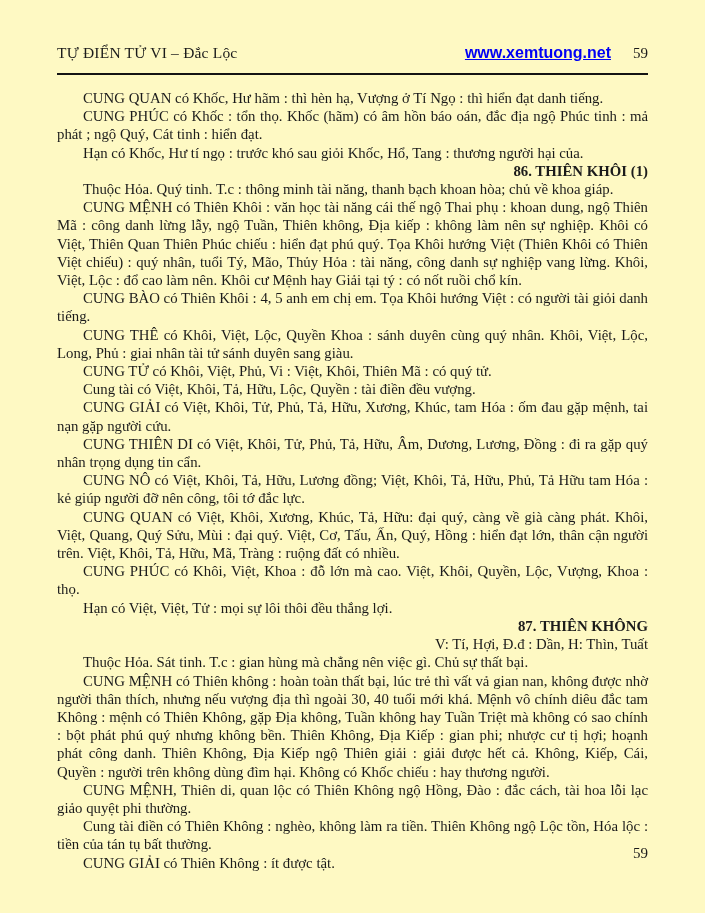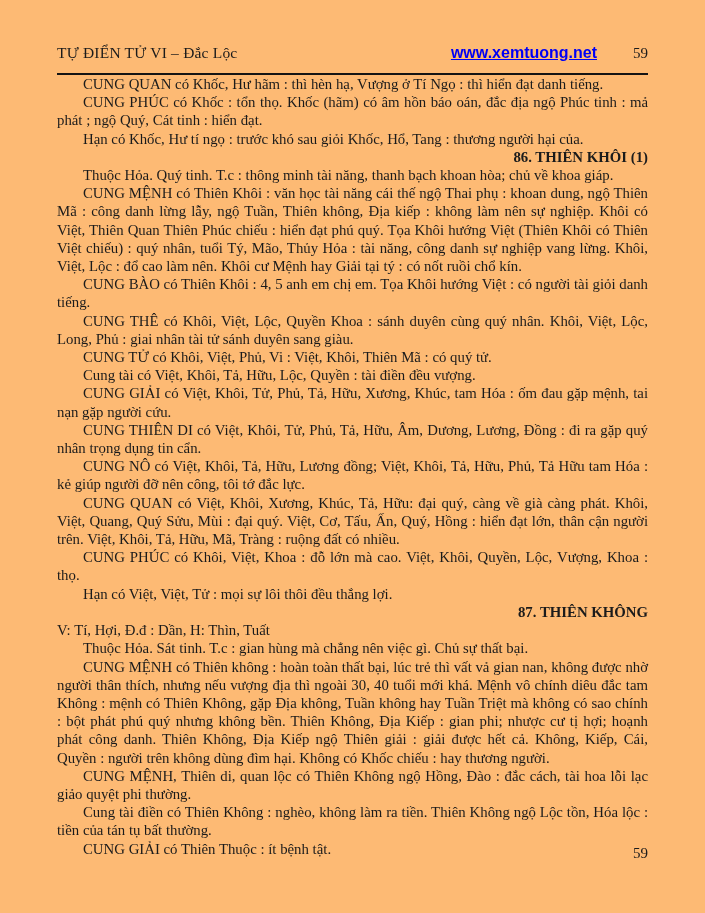--- a/index.html
+++ b/index.html
@@ -20,62 +20,62 @@
   }
   .header-title{
     font-size:15.5px;
     letter-spacing:.2px;
     white-space:nowrap;
   }
   .header-right{
     margin-left:auto;
     display:flex;
     align-items:baseline;
-    gap:36px;
+    gap:22px;
   }
   .header-link{
     font-family:"Liberation Sans", sans-serif;
     font-weight:bold;
     font-size:16px;
     text-decoration:underline;
     cursor:pointer;
   }
   .header-pagenum{font-size:15px;}
   .rule{
     margin-top:11px;
     border-bottom:2px solid #141414;
   }
   .body{
-    margin-top:0;
+    margin-top:14px;
     font-size:14.8px;
     line-height:18.2px;
     text-align:justify;
   }
   .body p{margin:0;}
   .para{text-indent:26px;}
   .heading{
     text-align:right;
     font-weight:bold;
     text-indent:0;
   }
   .subheading{
-    text-align:left;
+    text-align:right;
     text-indent:0;
   }
   .footer-pagenum{
     position:absolute;
     top:845px;
     right:57px;
     font-size:15px;
   }
 </style>
 </head>
 <body>
 
-<div class="page" style="color: rgb(27, 27, 27); background: #fdba74;">
+<div class="page" style="color: rgb(27, 27, 27); background: #fef9c3;">
   <div class="inner">
     <div class="header">
       <span class="header-title">TỰ ĐIỂN TỬ VI – Đắc Lộc</span>
       <span class="header-right">
         <span class="header-link" style="color: rgb(0, 0, 245);">www.xemtuong.net</span>
         <span class="header-pagenum">59</span>
       </span>
     </div>
     <div class="rule"></div>
 
@@ -95,18 +95,18 @@
       <p class="para">CUNG NÔ có Việt, Khôi, Tả, Hữu, Lương đồng; Việt, Khôi, Tả, Hữu, Phủ, Tả Hữu tam Hóa : kẻ giúp người đỡ nên công, tôi tớ đắc lực.</p>
       <p class="para">CUNG QUAN có Việt, Khôi, Xương, Khúc, Tả, Hữu: đại quý, càng về già càng phát. Khôi, Việt, Quang, Quý Sửu, Mùi : đại quý. Việt, Cơ, Tấu, Ấn, Quý, Hồng : hiển đạt lớn, thân cận người trên. Việt, Khôi, Tả, Hữu, Mã, Tràng : ruộng đất có nhiều.</p>
       <p class="para">CUNG PHÚC có Khôi, Việt, Khoa : đỗ lớn mà cao. Việt, Khôi, Quyền, Lộc, Vượng, Khoa : thọ.</p>
       <p class="para">Hạn có Việt, Việt, Tử : mọi sự lôi thôi đều thắng lợi.</p>
       <p class="heading">87. THIÊN KHÔNG</p>
       <p class="subheading">V: Tí, Hợi, Đ.đ : Dần, H: Thìn, Tuất</p>
       <p class="para">Thuộc Hỏa. Sát tinh. T.c : gian hùng mà chẳng nên việc gì. Chủ sự thất bại.</p>
       <p class="para">CUNG MỆNH có Thiên không : hoàn toàn thất bại, lúc trẻ thì vất vả gian nan, không được nhờ người thân thích, nhưng nếu vượng địa thì ngoài 30, 40 tuổi mới khá. Mệnh vô chính diêu đắc tam Không : mệnh có Thiên Không, gặp Địa không, Tuần không hay Tuần Triệt mà không có sao chính : bột phát phú quý nhưng không bền. Thiên Không, Địa Kiếp : gian phi; nhược cư tị hợi; hoạnh phát công danh. Thiên Không, Địa Kiếp ngộ Thiên giải : giải được hết cả. Không, Kiếp, Cái, Quyền : người trên không dùng đìm hại. Không có Khốc chiếu : hay thương người.</p>
       <p class="para">CUNG MỆNH, Thiên di, quan lộc có Thiên Không ngộ Hồng, Đào : đắc cách, tài hoa lỗi lạc giảo quyệt phi thường.</p>
       <p class="para">Cung tài điền có Thiên Không : nghèo, không làm ra tiền. Thiên Không ngộ Lộc tồn, Hóa lộc : tiền của tán tụ bất thường.</p>
-      <p class="para">CUNG GIẢI có Thiên Thuộc : ít bệnh tật.</p>
+      <p class="para">CUNG GIẢI có Thiên Không : ít được tật.</p>
     </div>
   </div>
 
   <div class="footer-pagenum">59</div>
 </div>
 
 </body></html>

